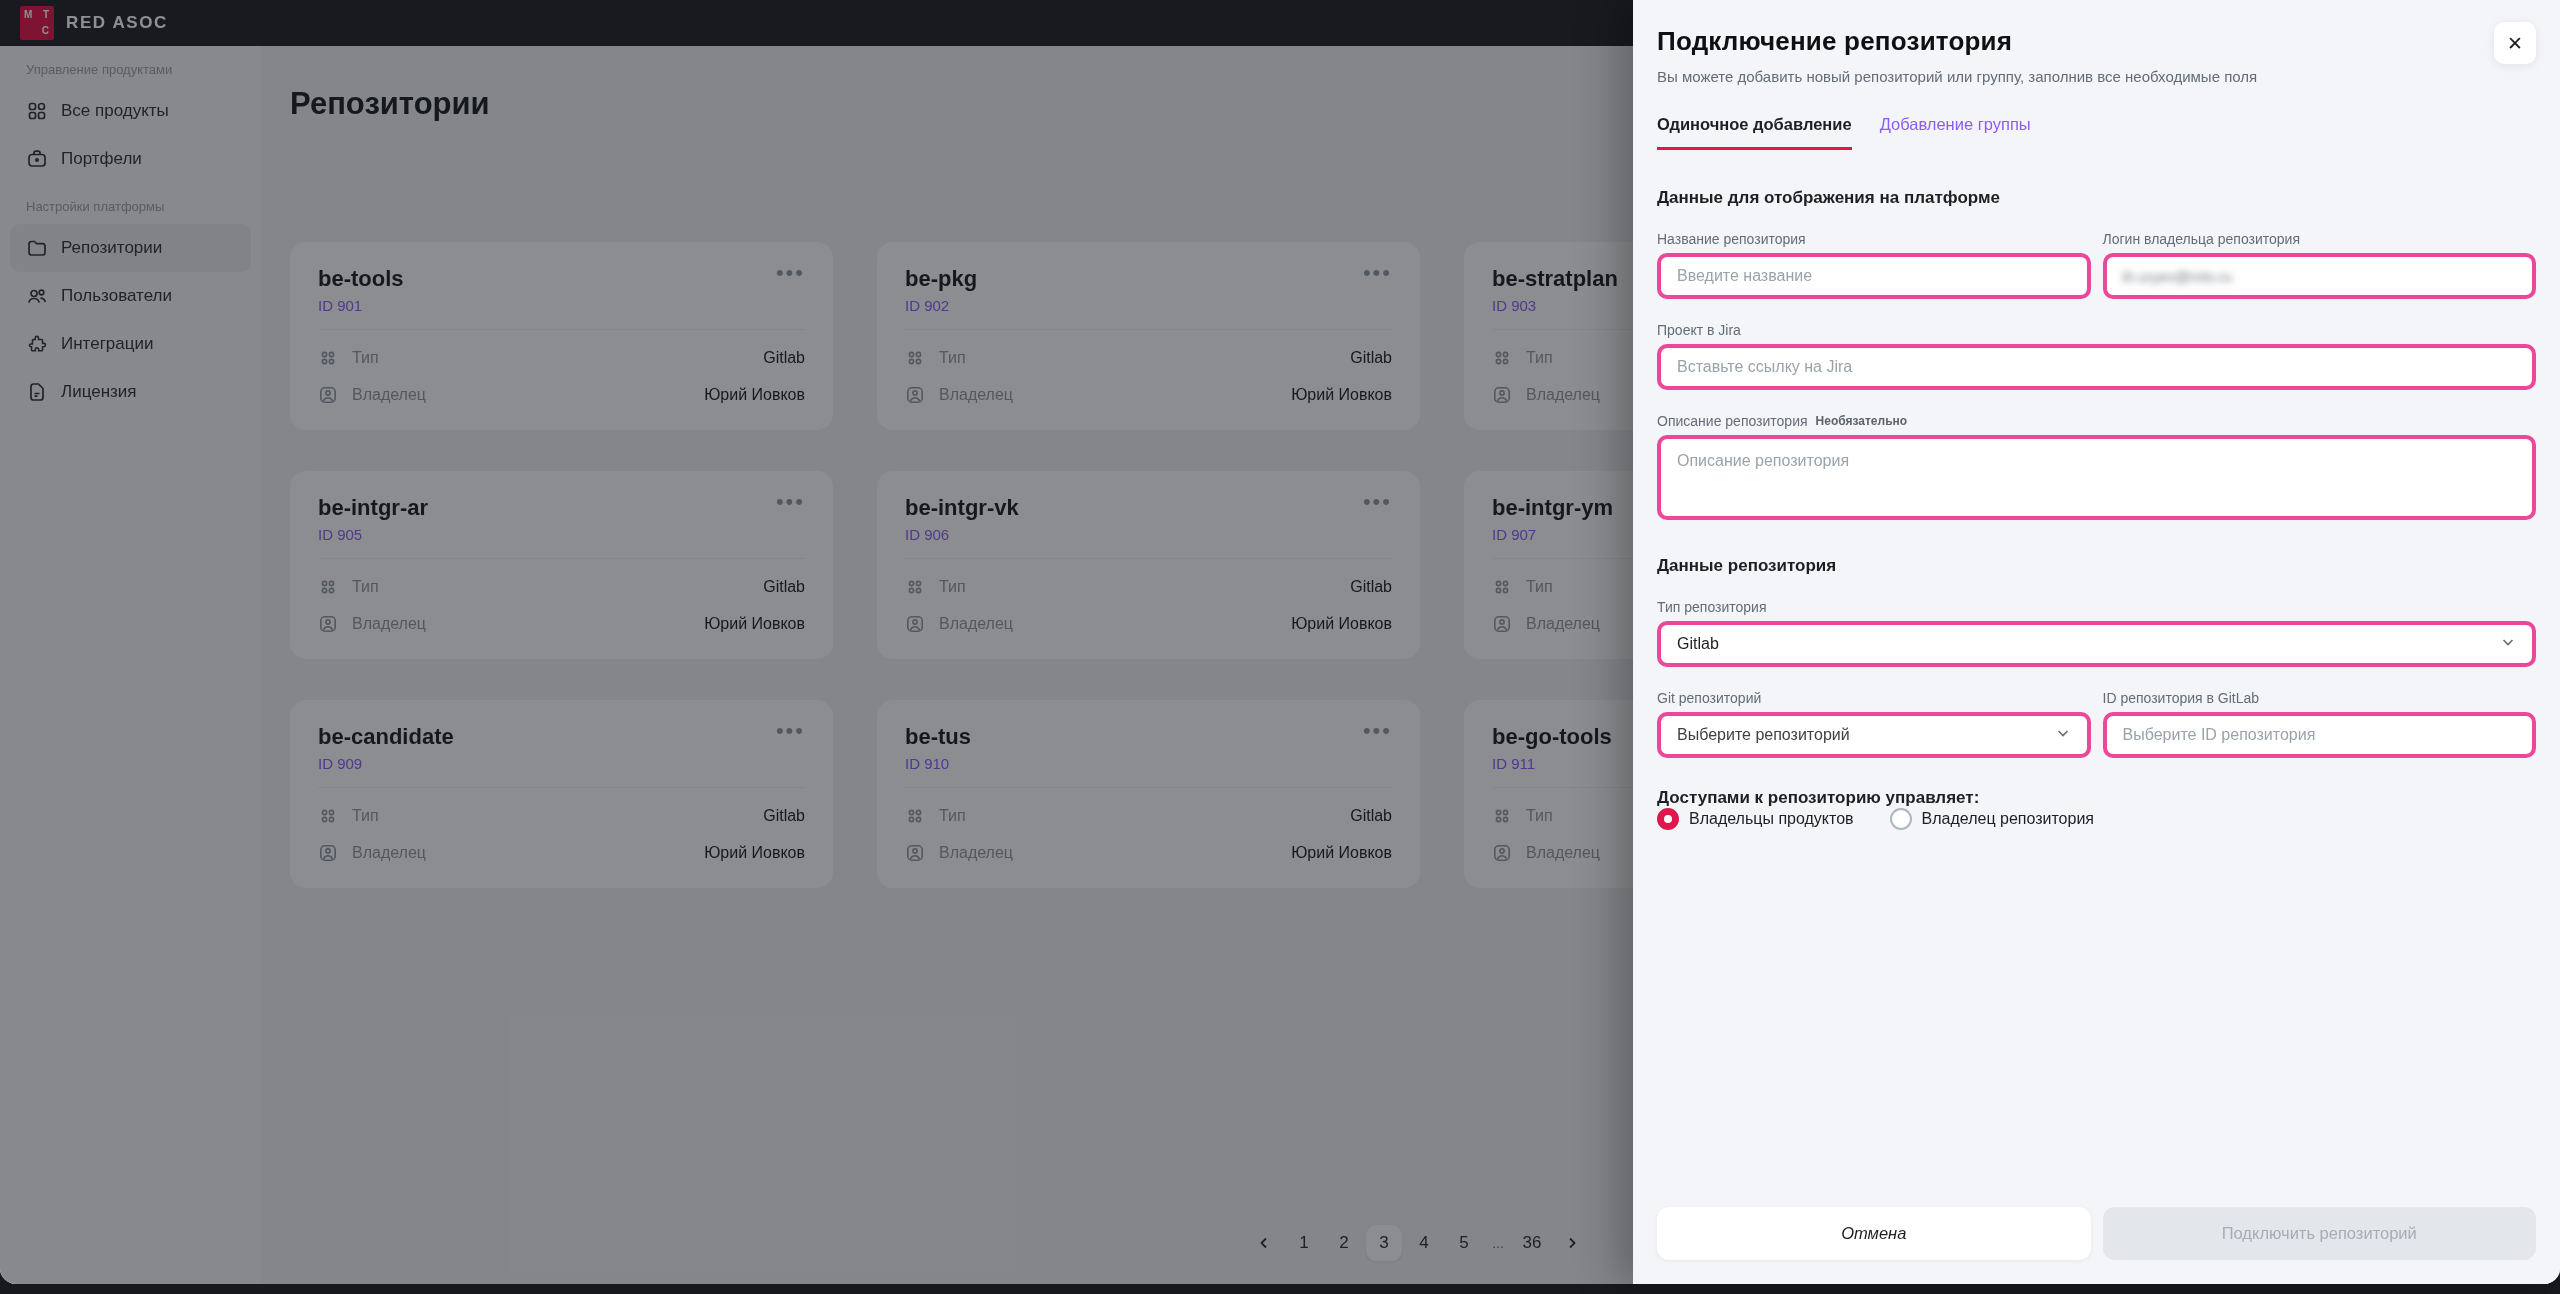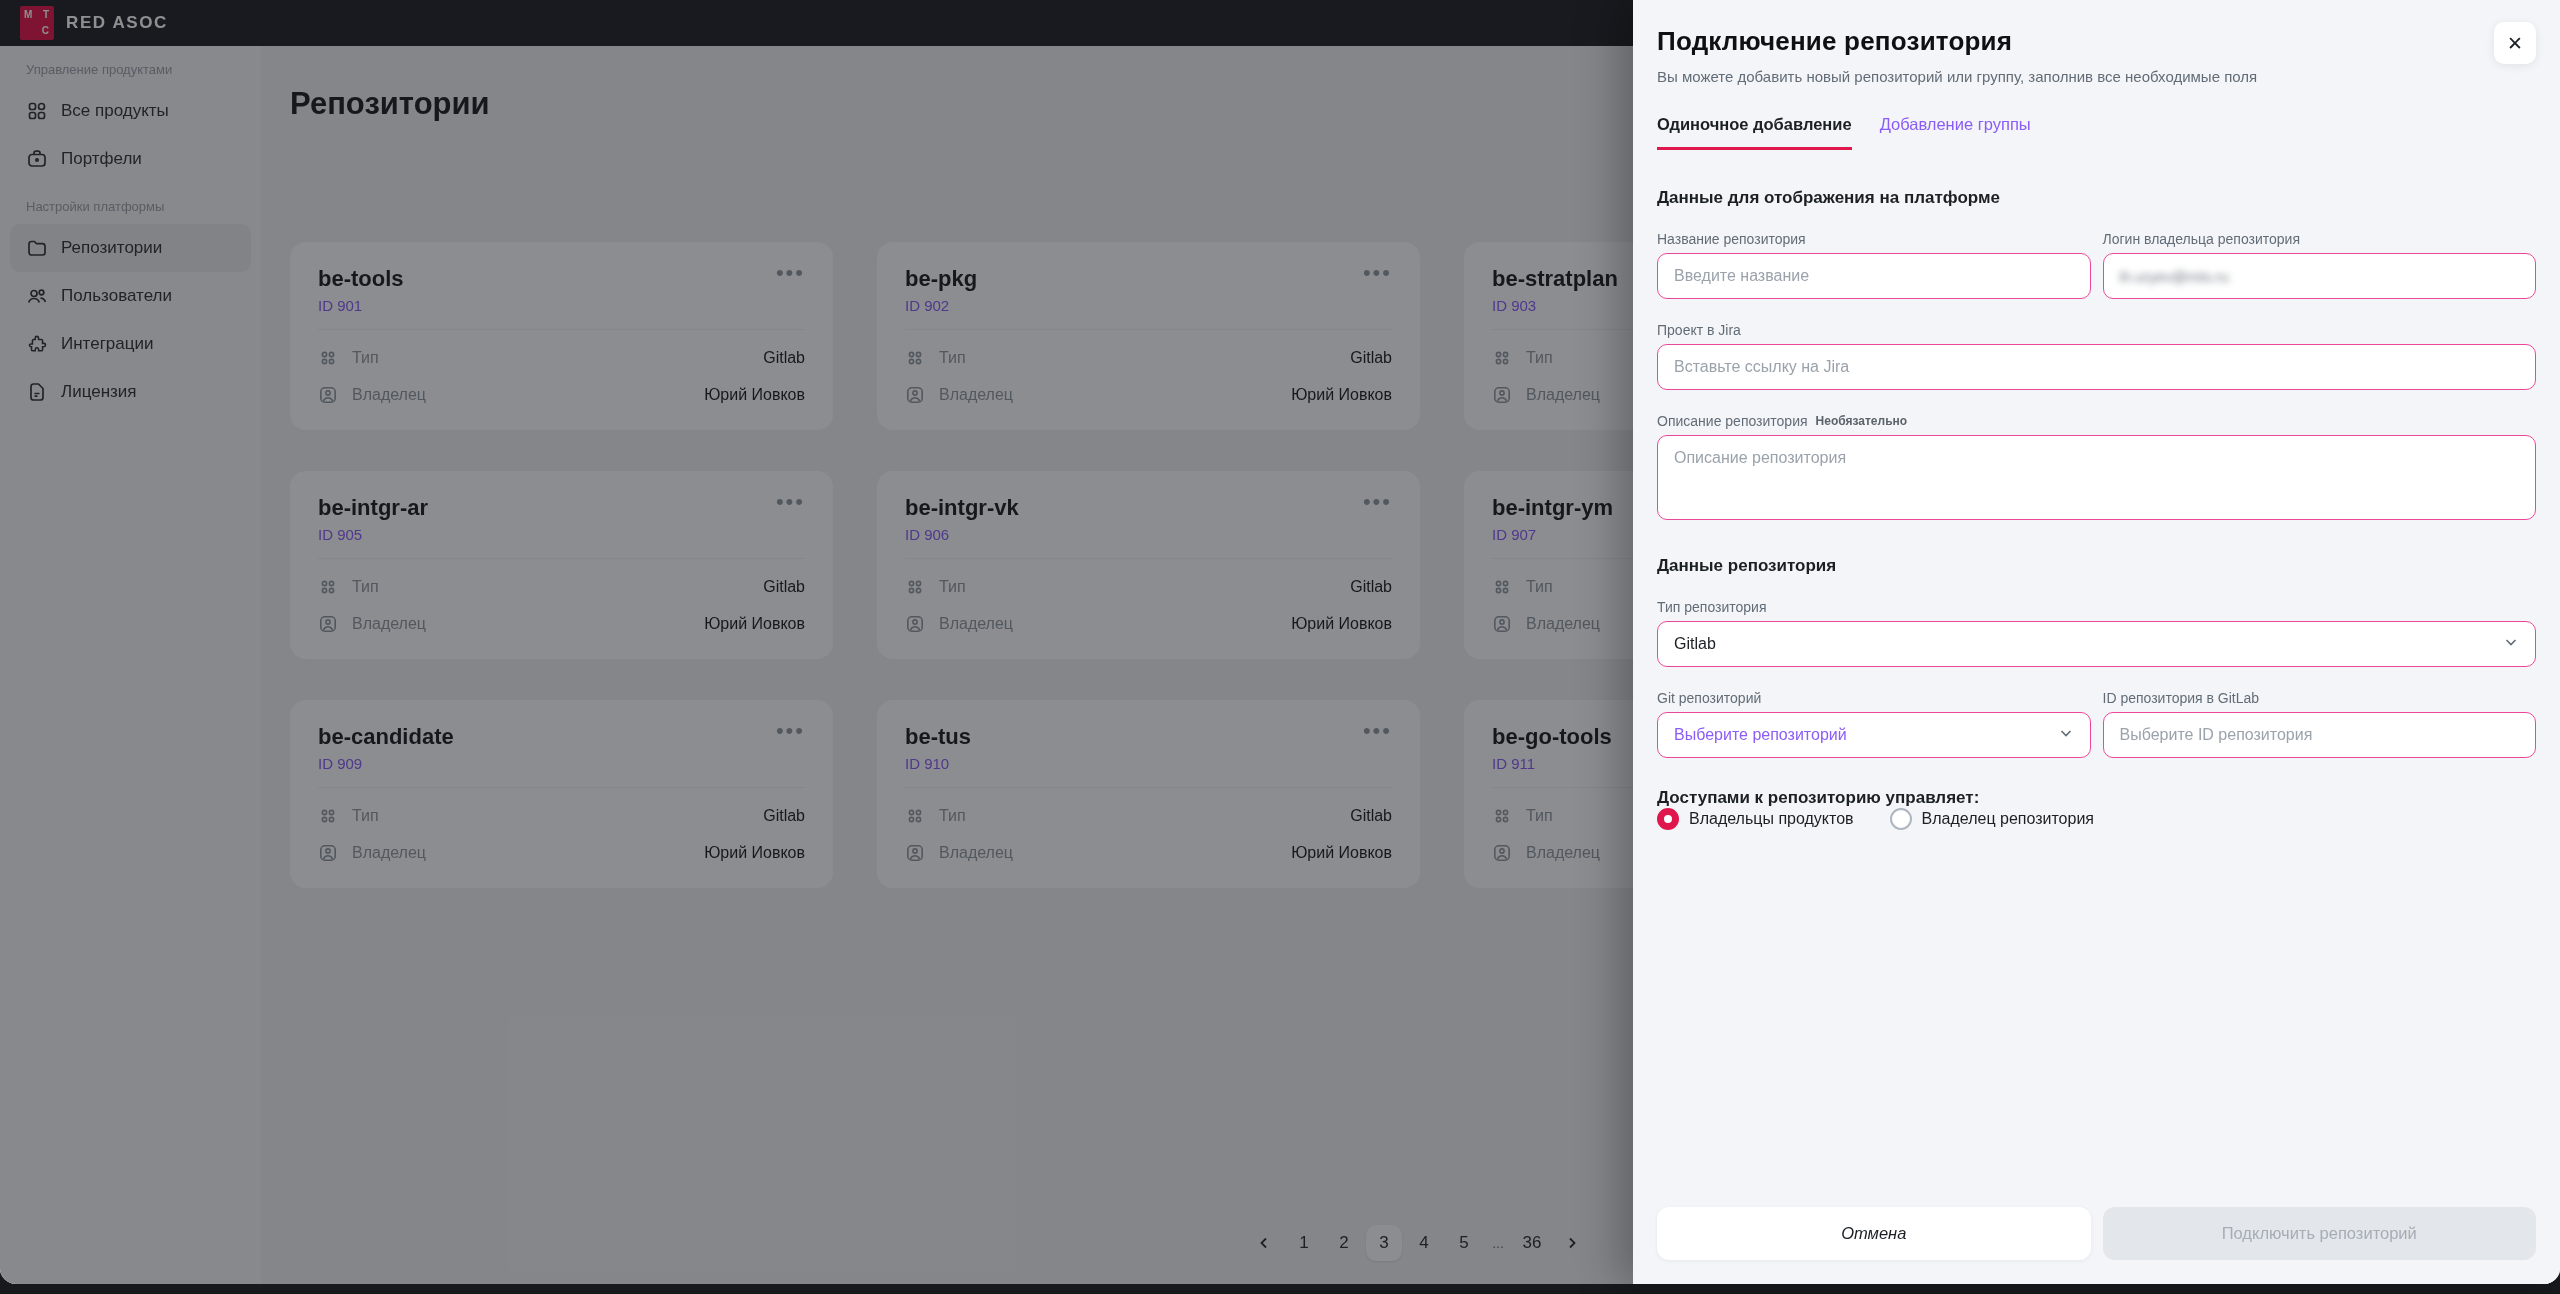--- a/index.html
+++ b/index.html
@@ -71,25 +71,25 @@
   .tab { font-size:16.5px; padding-bottom:13px; color:#8b5cf6; cursor:pointer; border-bottom:3px solid transparent; }
   .tab.active { color:#1B2025; font-weight:700; border-bottom-color:#E0174C; }
 
   .section-h { margin-top:38px; font-size:17px; font-weight:700; color:#1B2025; }
   .f-label { margin-top:23px; font-size:14px; color:#626C77; display:flex; align-items:center; }
   .f-badge { margin-left:8px; font-size:12px; font-weight:700; color:#5B636B; }
   .row2 { display:flex; gap:12px; }
   .row2 > div { flex:1; }
   .input, .select, .textarea {
     margin-top:6px; width:100%; height:46px; background:#FFFFFF;
-    border:1px solid #ec4899; border-radius:10px; padding:0 16px;
+    border:4px solid #ec4899; border-radius:10px; padding:0 16px;
     font-family:"Liberation Sans", sans-serif; font-size:16px; color:#1B2025; }
   .input::placeholder, .textarea::placeholder { color:#9AA2AB; }
   .select { display:flex; align-items:center; cursor:pointer; }
-  .select .ph { color:#8b5cf6;text-align:right; }
+  .select .ph { color:#404040;text-align:right; }
   .select .chev { margin-left:auto; }
   .textarea { height:85px; padding:13px 16px; resize:none; }
   .blurred { filter:blur(3.5px); color:#6E767E; font-size:15px; user-select:none; }
 
   .radios { display:flex; align-items:center; gap:36px; }
   .radio { display:flex; align-items:center; gap:10px; font-size:16px; color:#1B2025; cursor:pointer; }
   .rdot { width:22px; height:22px; border-radius:50%; background:#fff; }
   .rdot.on { border:7px solid #E0174C; }
   .rdot.off { border:2px solid #AEB6BF; }
 

